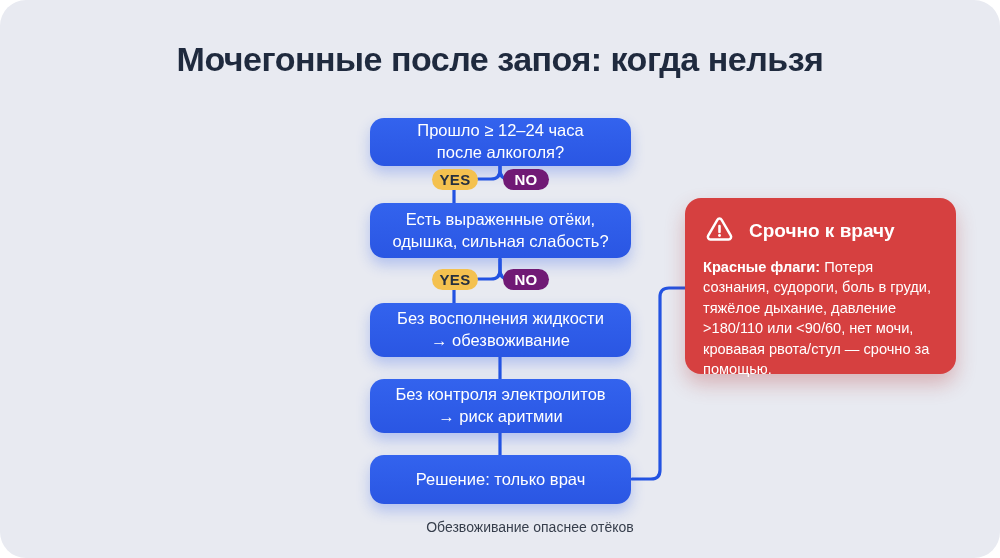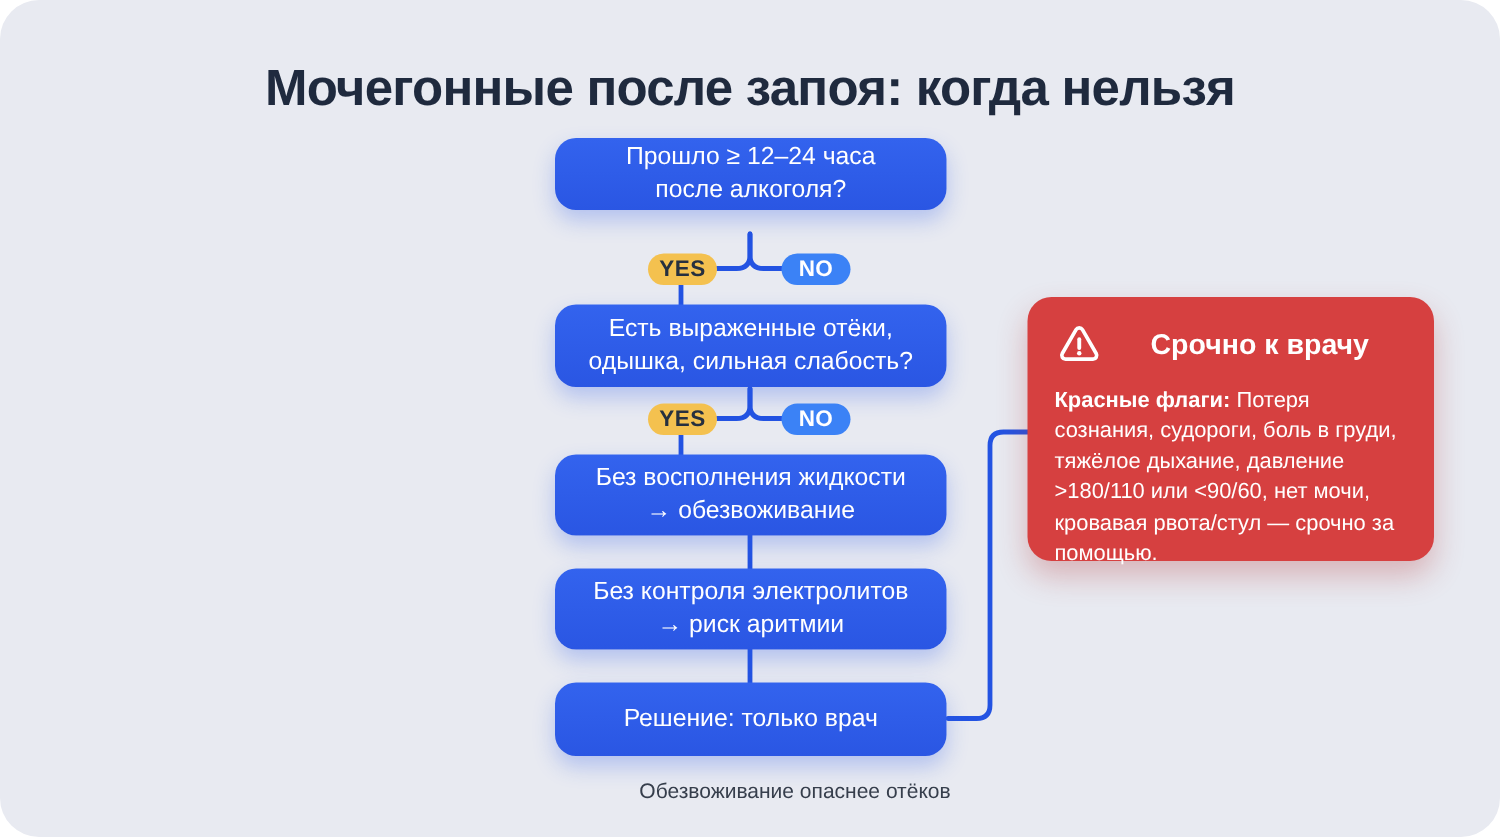--- a/index.html
+++ b/index.html
@@ -25,45 +25,45 @@
     background:linear-gradient(180deg,#3363EE 0%,#2A56E3 100%);
     border-radius:14px;
     box-shadow:0 7px 14px rgba(44,91,232,.28);
     color:#ffffff;
     display:flex;align-items:center;justify-content:center;
     text-align:center;
     font-size:16.5px;line-height:1.32;
     white-space:pre-line;
     box-sizing:border-box;padding:4px 8px;
   }
-  .n1{top:92px;height:48px;}
+  .n1{top:118px;height:48px;}
   .n2{top:203px;height:55px;}
   .n3{top:303px;height:54px;}
   .n4{top:379px;height:54px;}
   .n5{top:455px;height:49px;}
   .pill{
     position:absolute;width:46px;height:21px;
     border-radius:11px;
     display:flex;align-items:center;justify-content:center;
     font-size:15px;font-weight:700;letter-spacing:.3px;
   }
   .pill.yes{background:#F4C14F;color:#26303F;left:432px;}
-  .pill.no{background:#3b82f6;color:#ffffff;left:521px;}
+  .pill.no{background:#701a75;color:#ffffff;left:503px;}
   .row1{top:169px;}
   .row2{top:269px;}
   .alert{
     position:absolute;left:685px;top:198px;width:271px;height:176px;
     background:#D64040;
     border-radius:16px;
     box-shadow:0 10px 20px rgba(178,52,52,.30);
     box-sizing:border-box;
     padding:17px 18px 14px 18px;
     color:#ffffff;
   }
-  .alert-head{display:flex;align-items:center;gap:31px;margin-bottom:11px;}
+  .alert-head{display:flex;align-items:center;gap:13px;margin-bottom:11px;}
   .alert-title{font-size:19px;font-weight:700;}
   .alert-body{font-size:14.6px;line-height:1.4;}
   .alert-body b{font-weight:700;}
   .caption{
     position:absolute;top:519px;left:0;width:1000px;
     text-align:center;
     font-size:14px;font-weight:500;color:#363E4C;margin-left:30px;
   }
 </style>
 </head>

